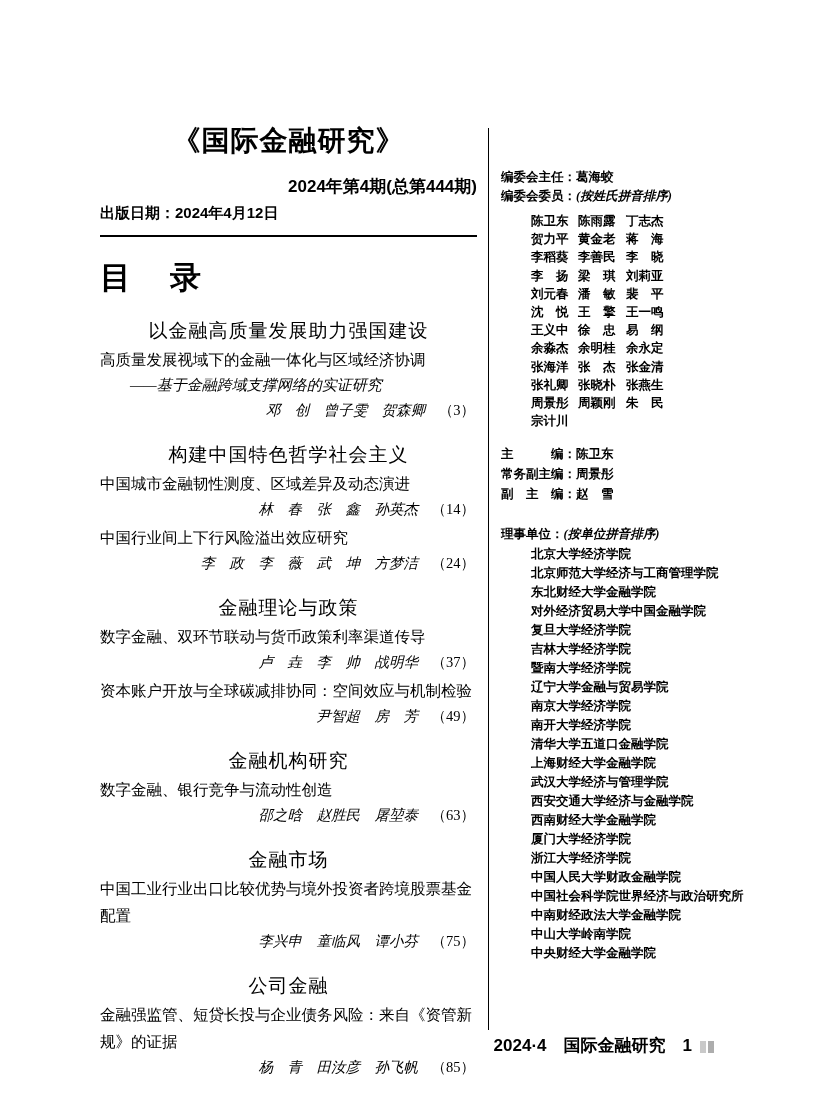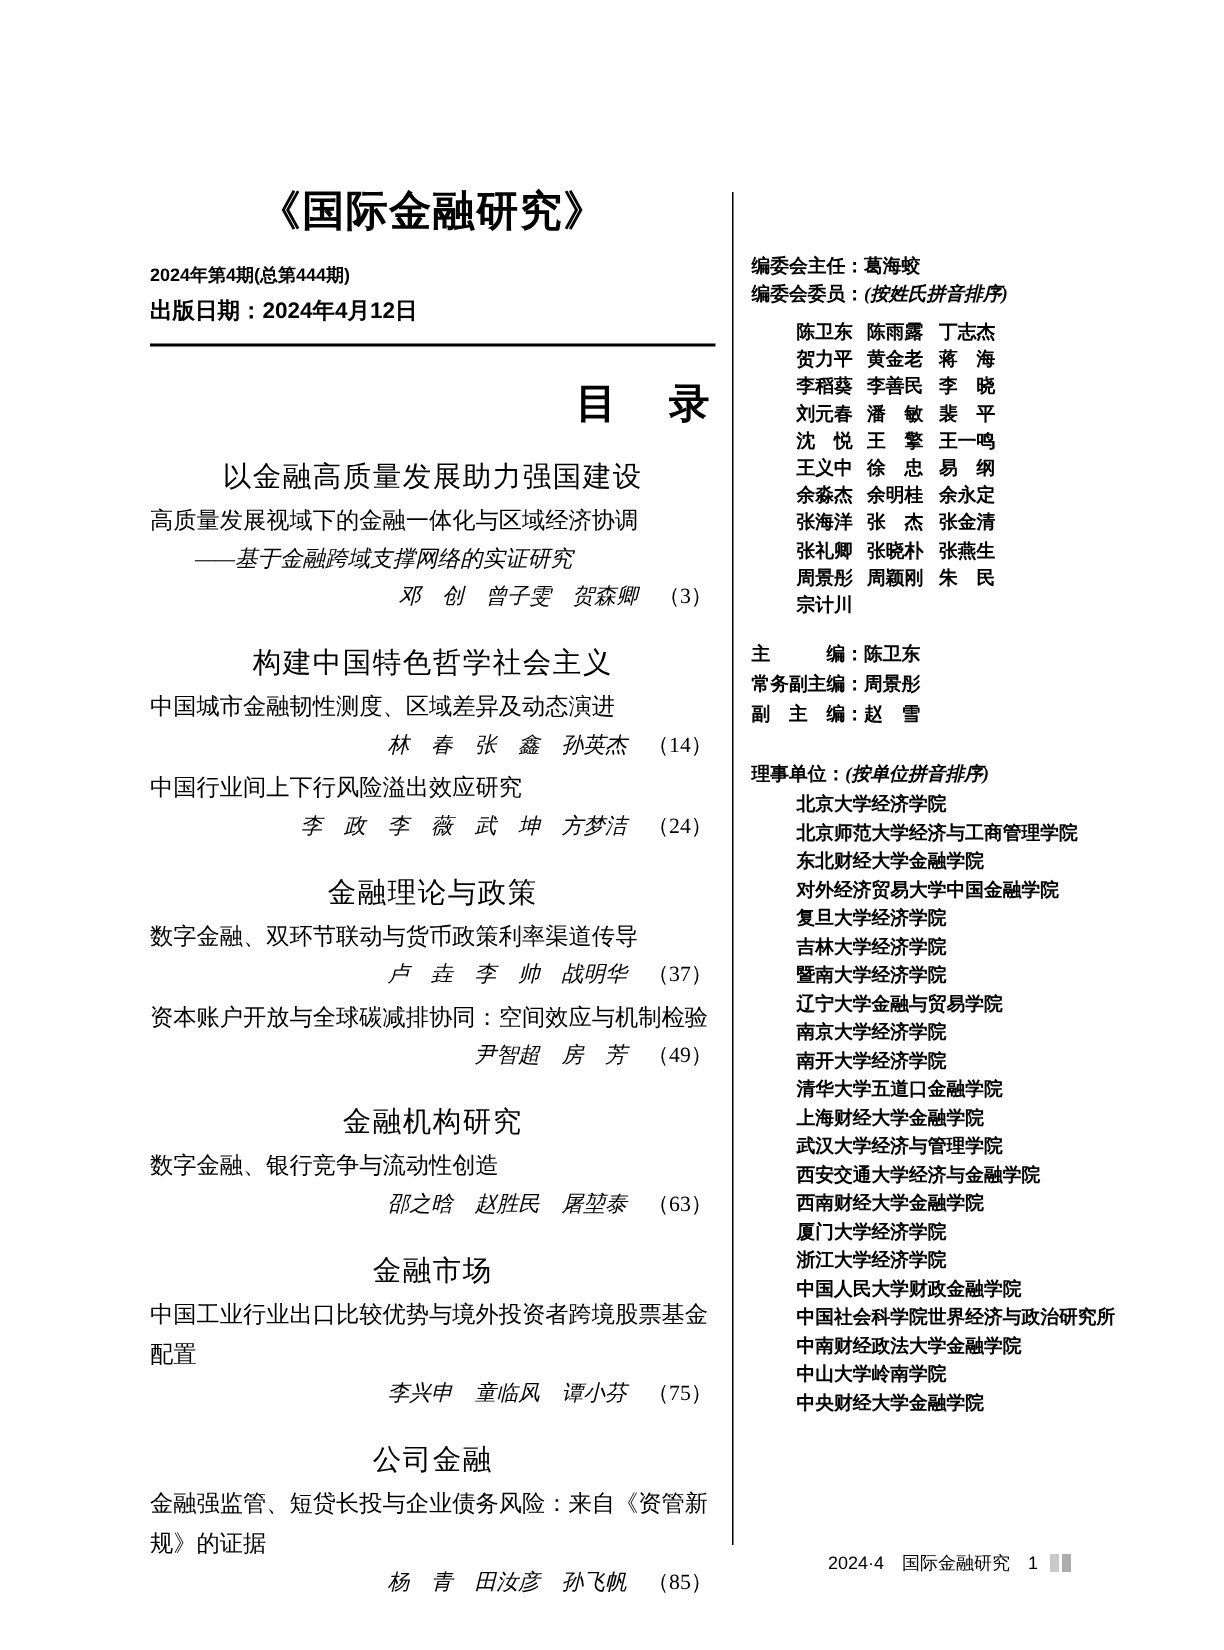--- a/index.html
+++ b/index.html
@@ -8,24 +8,24 @@
     background: #ffffff;
     font-family: "Liberation Sans", "DejaVu Sans", sans-serif;
     color: #000;
     overflow: hidden;
   }
   .page { position: absolute; inset: 0; background: #fff; }
 
   
   .left-col { position: absolute; left: 100px; top: 122px; width: 377px; }
   .j-title  { text-align: center; font-size: 28px; font-weight: bold; letter-spacing: 1px; }
-  .j-issue  { text-align: left; font-size: 12px; font-weight: bold; margin-top: 15px; }
+  .j-issue  { text-align: right; font-size: 17px; font-weight: bold; margin-top: 15px; }
   .j-date   { font-size: 15px; font-weight: bold; margin-top: 6px; }
   .rule     { border: none; border-top: 2.5px solid #000; margin: 12px 0 0 0; }
-  .toc-title { text-align: right; font-size: 27px; font-weight: bold; margin-top: 20px; letter-spacing: 4px; }
+  .toc-title { text-align: left; font-size: 31px; font-weight: bold; margin-top: 20px; letter-spacing: 4px; }
 
   .sec-heading { text-align: center; font-size: 19px; font-weight: normal; margin-top: 19px; line-height: 26px; letter-spacing: 1px; }
   .art-title { font-size: 15.5px; line-height: 27px; margin-top: 2px; }
   .art-subtitle {
     font-size: 15px; line-height: 25px; padding-left: 30px;
     font-style: italic; font-family: "Liberation Serif", "DejaVu Serif", serif;
   }
   .art-authors {
     text-align: right; font-size: 14.5px; line-height: 25px; padding-right: 2px;
     font-style: italic; font-family: "Liberation Serif", "DejaVu Serif", serif;
@@ -40,21 +40,21 @@
   .rc-note { font-style: italic; font-family: "Liberation Serif", "DejaVu Serif", serif; }
   .members { padding-left: 30px; margin-top: 6px; }
   .member-row { display: grid; grid-template-columns: 47px 48px auto; height: 18.2px; }
   .ed-block { margin-top: 14px; }
   .ed-block div { line-height: 20px; }
   .council-label { margin-top: 21px; }
   .council-list { margin-top: 1px; }
   .council-item { padding-left: 43px; text-indent: -13px; line-height: 19px; }
 
   
-  .footer { position: absolute; top: 1034px; right: 102px; font-size: 12px; white-space: nowrap; }
+  .footer { position: absolute; top: 1034px; right: 102px; font-size: 17px; white-space: nowrap; font-weight: bold; }
   .footer .blk1, .footer .blk2 { display: inline-block; width: 6px; height: 12px; vertical-align: -2px; }
   .footer .blk1 { background: #c9c9c9; margin-left: 8px; }
   .footer .blk2 { background: #adadad; margin-left: 2px; }
 </style>
 </head>
 <body>
 
 <div class="page">
 
   <div class="left-col">
@@ -165,20 +165,25 @@
       </div>
       <div class="member-row">
         <span>贺力平</span>
           <span>黄金老</span>
           <span>蒋　海</span>
       </div>
       <div class="member-row">
         <span>李稻葵</span>
           <span>李善民</span>
           <span>李　晓</span>
+      </div>
+      <div class="member-row">
+        <span>李　扬</span>
+          <span>梁　琪</span>
+          <span>刘莉亚</span>
       </div>
       <div class="member-row">
         <span>刘元春</span>
           <span>潘　敏</span>
           <span>裴　平</span>
       </div>
       <div class="member-row">
         <span>沈　悦</span>
           <span>王　擎</span>
           <span>王一鸣</span>

